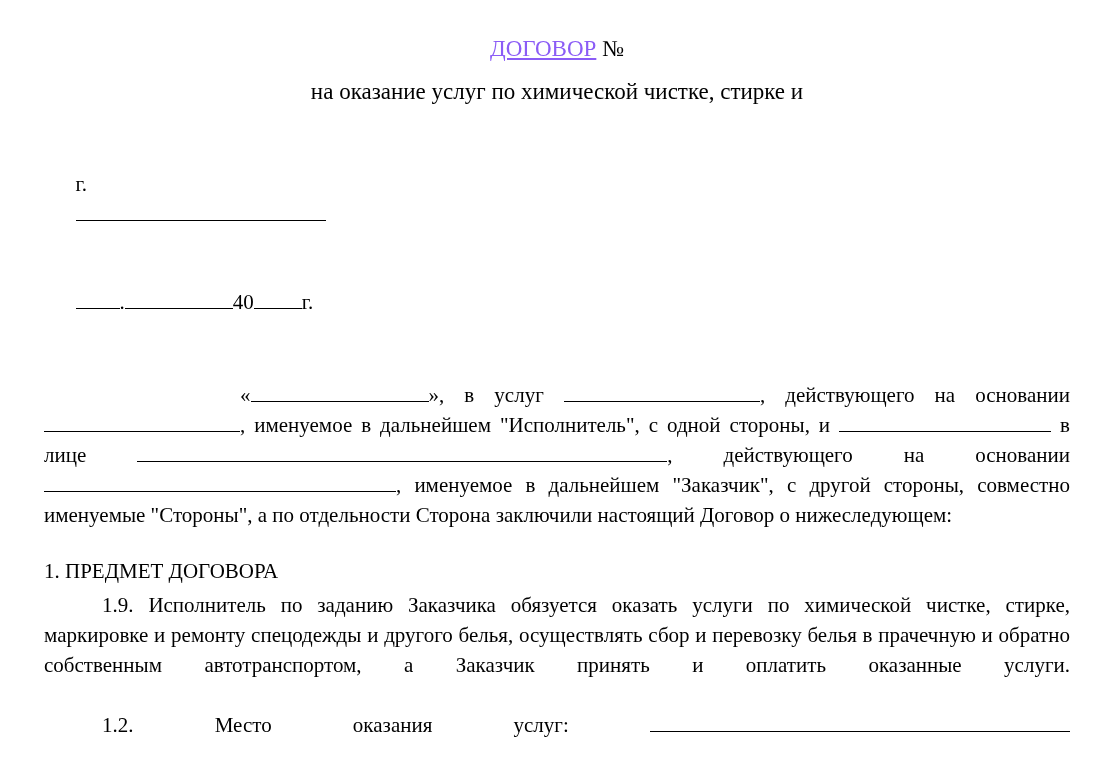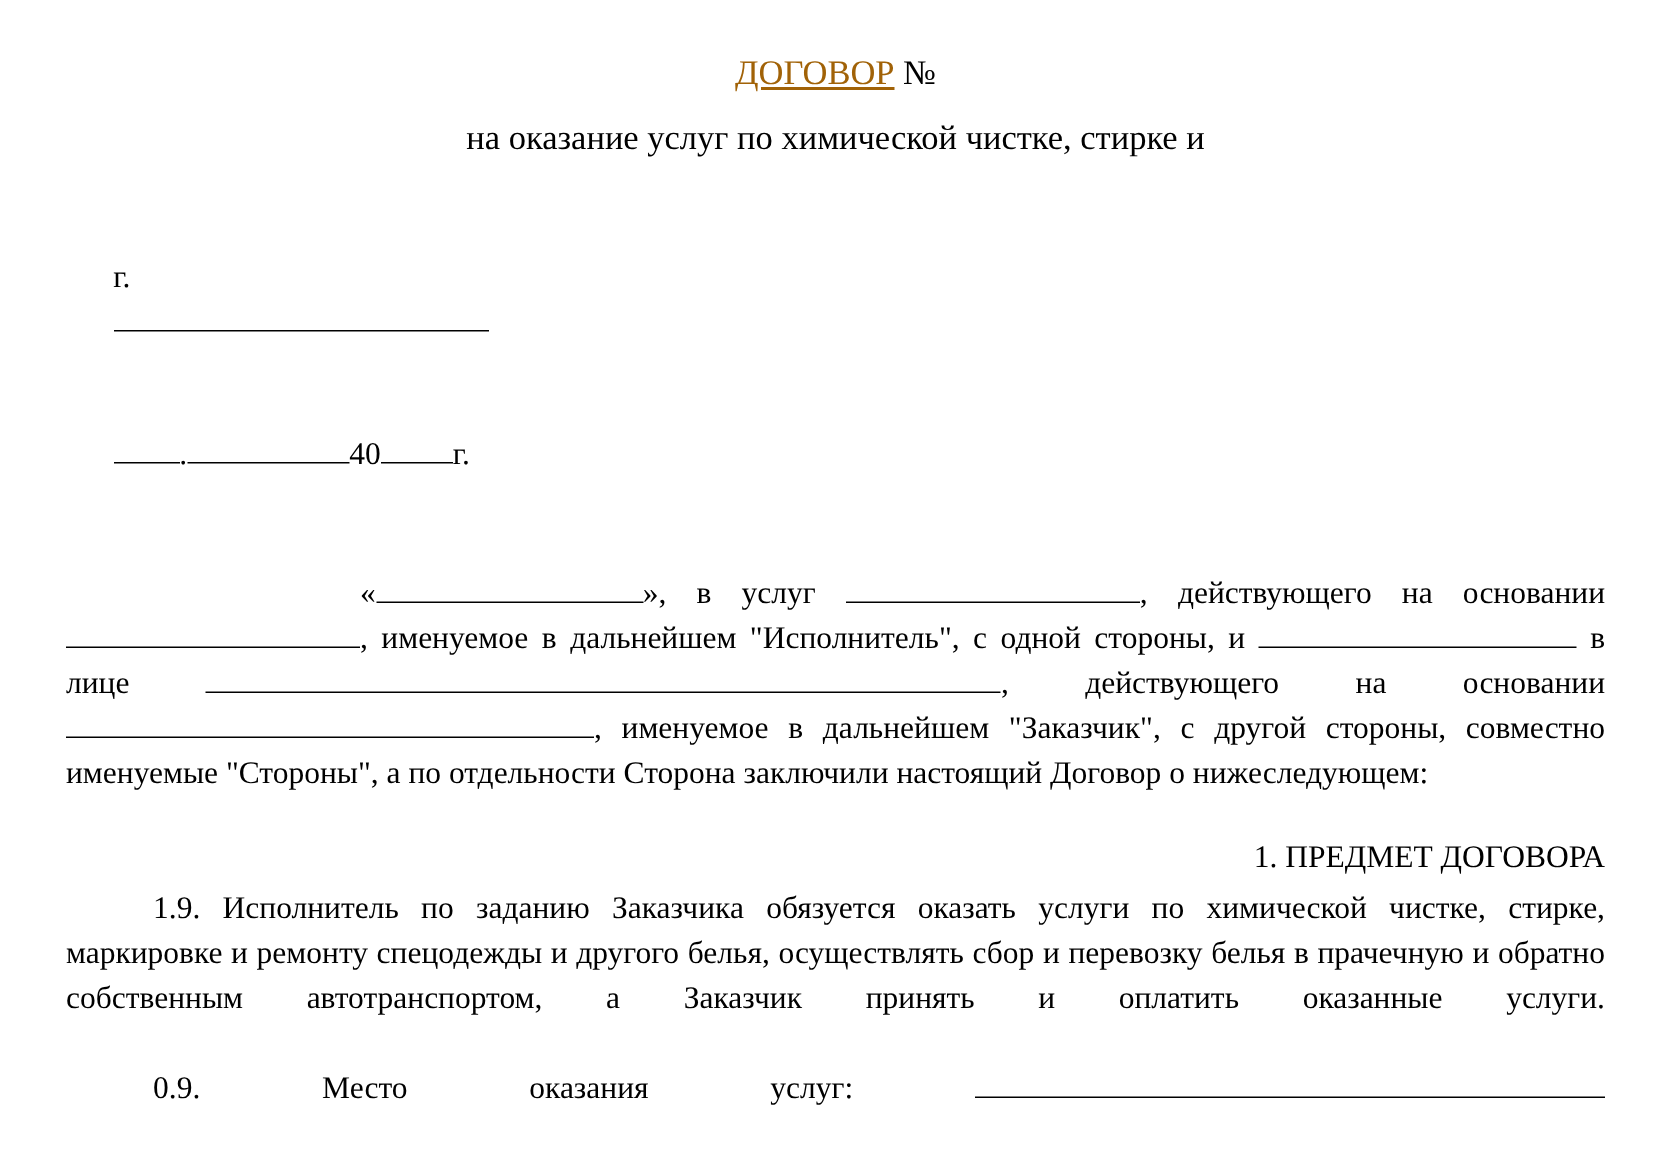--- a/index.html
+++ b/index.html
@@ -20,21 +20,21 @@
     padding: 26px 44px 10px 44px;
     position: relative;
   }
   .doc-title {
     text-align: center;
     font-size: 23px;
     line-height: 30px;
     margin-top: 8px;
   }
   .doc-title .kw {
-    color: #a16207;
+    color: #8b5cf6;
     text-decoration: underline;
     font-weight: normal;
   }
   .doc-subtitle {
     text-align: center;
     font-size: 23px;
     line-height: 31px;
     margin-top: 12px;
   }
   .place-block {
@@ -66,21 +66,21 @@
     display: inline-block;
     width: 196px;
   }
   .u-name1 { width: 178px; }
   .u-person1 { width: 196px; }
   .u-basis1 { width: 196px; }
   .u-name2 { width: 212px; }
   .u-person2 { width: 530px; }
   .u-basis2 { width: 352px; }
   .section-title {
-    text-align: right;
+    text-align: left;
     font-size: 21px;
     line-height: 30px;
     margin-top: 26px;
   }
   .clause {
     font-size: 21px;
     line-height: 30px;
     text-align: justify;
     text-justify: inter-word;
     text-indent: 58px;
@@ -127,17 +127,17 @@
     <span>в лице</span>
     <span class="u u-person2"></span><span>, действующего на основании</span>
     <span class="u u-basis2"></span><span>, именуемое в дальнейшем "Заказчик", с другой стороны, совместно именуемые "Стороны", а по отдельности Сторона заключили настоящий Договор о нижеследующем:</span>
   </div>
 
   <div class="section-title">1. ПРЕДМЕТ ДОГОВОРА</div>
 
   <div class="clause first">1.9. Исполнитель по заданию Заказчика обязуется оказать услуги по химической чистке, стирке, маркировке и ремонту спецодежды и другого белья, осуществлять сбор и перевозку белья в прачечную и обратно собственным автотранспортом, а Заказчик принять и оплатить оказанные услуги.</div>
 
   <div class="clause">
-    <span>0.9. Место оказания услуг:</span>
+    <span>1.2. Место оказания услуг:</span>
     <span class="u u-place"></span>
   </div>
 
 </div>
 
 </body></html>

